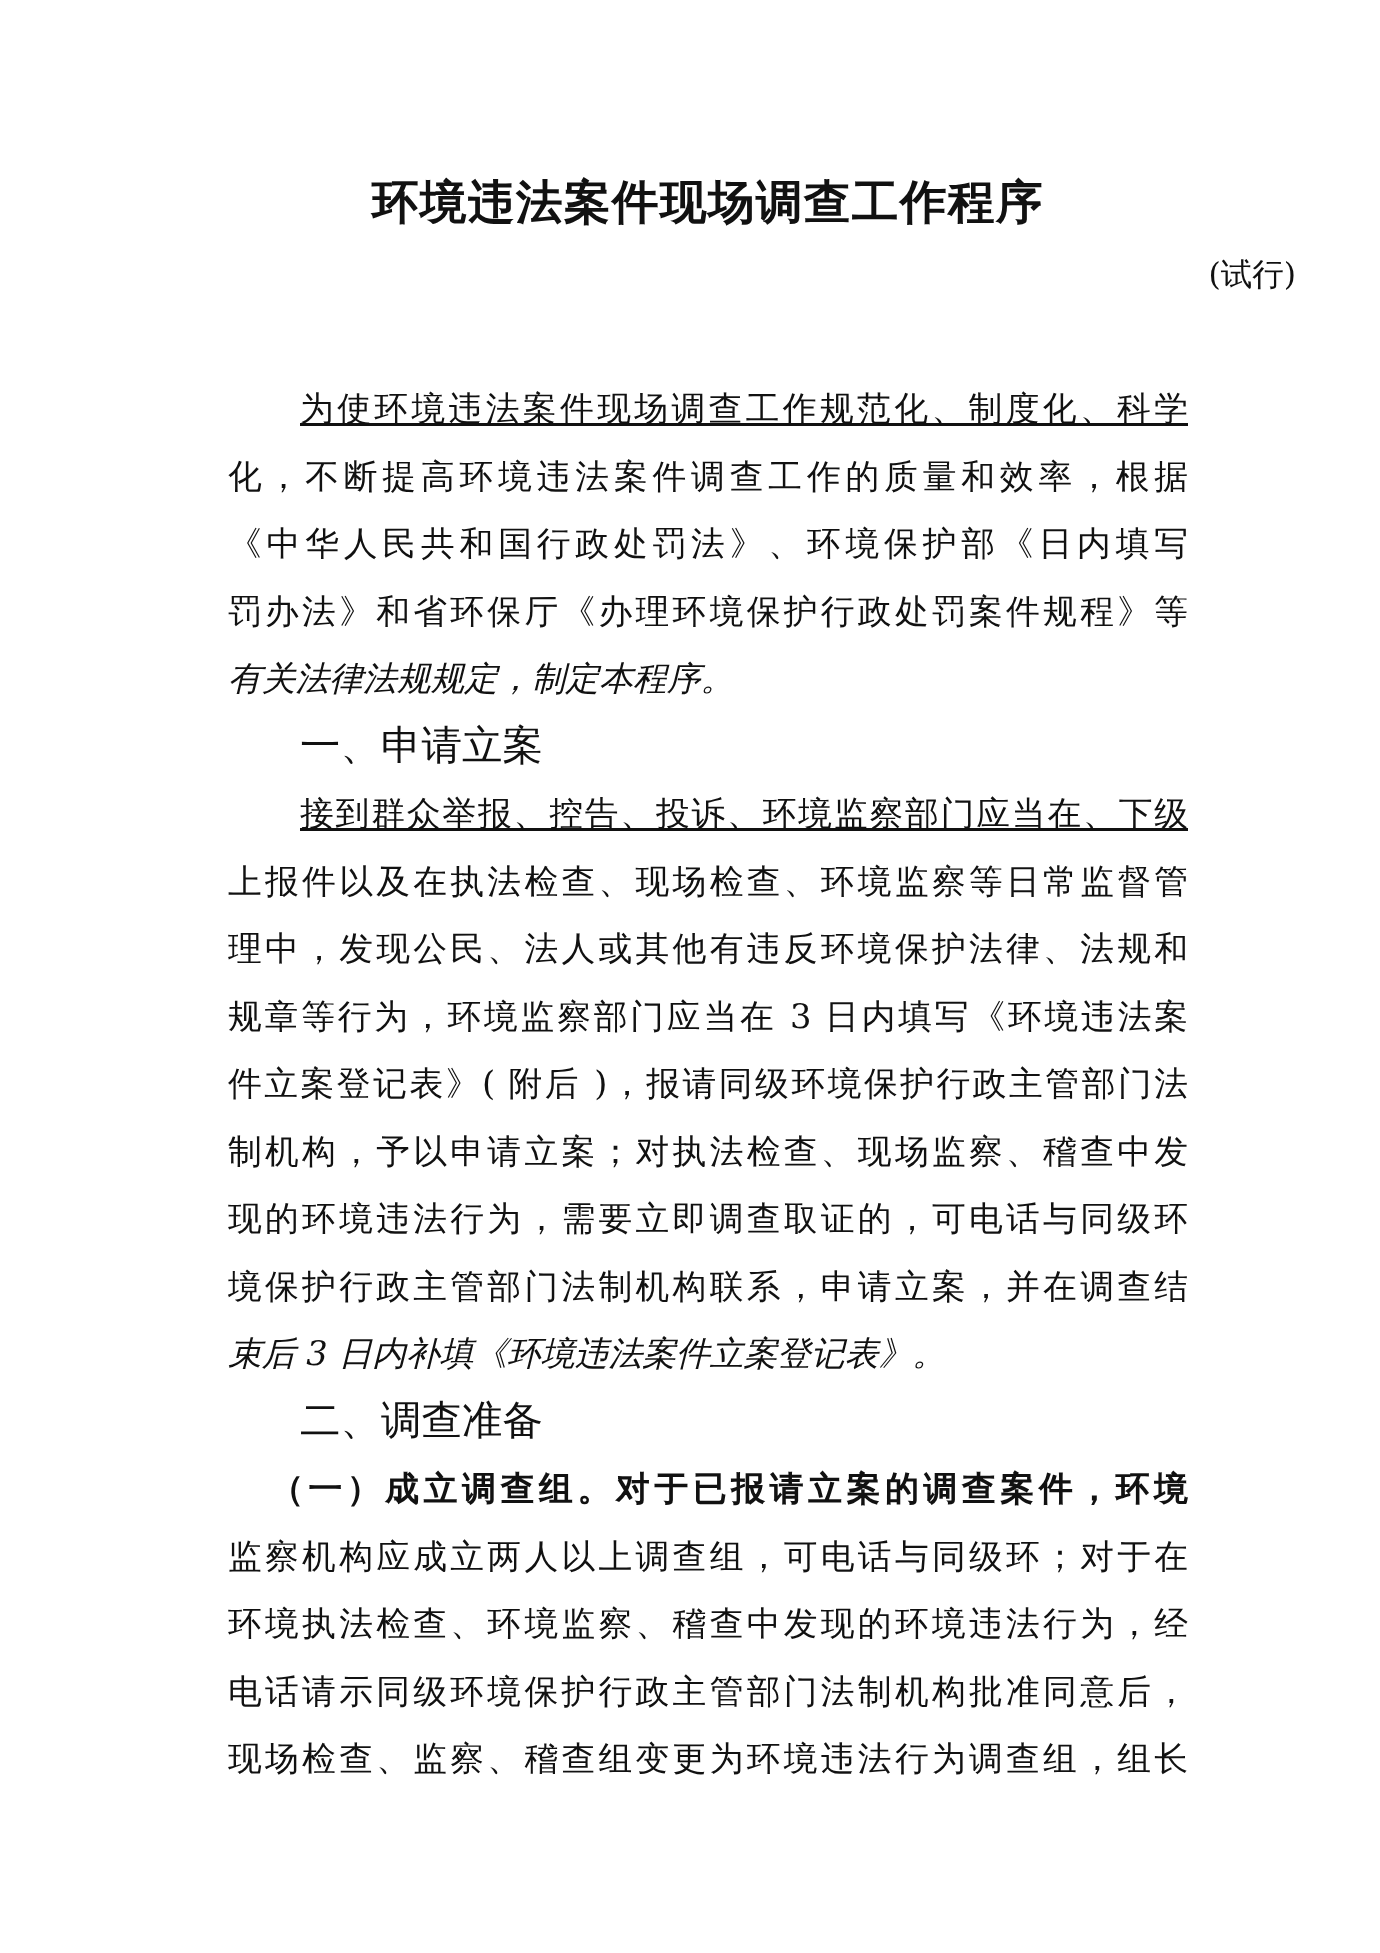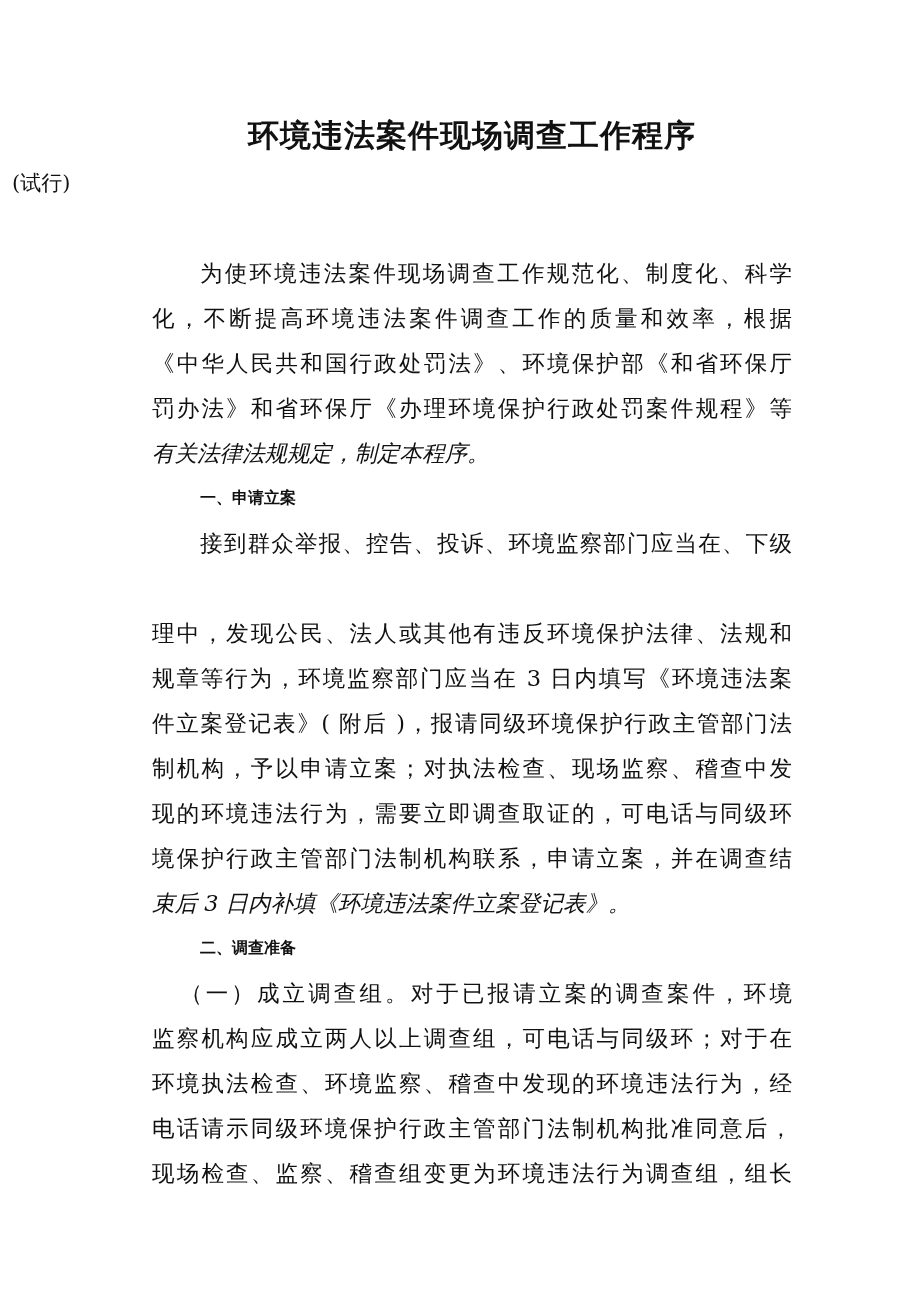--- a/index.html
+++ b/index.html
@@ -30,72 +30,75 @@
     font-size: 31px;
     font-weight: bold;
     letter-spacing: 1px;
     line-height: 44px;
     font-family: "DejaVu Sans", "Liberation Sans", sans-serif;
   }
   .subtitle {
     position: absolute;
     left: 0; width: 852px;
     top: 168px;
-    text-align: left;
+    text-align: right;
     font-size: 21px;
     line-height: 30px;
   }
   .line {
     position: absolute;
     left: 140px;
     width: 640px;
     font-size: 22.5px;
     line-height: 32px;
     white-space: nowrap;
     text-align: justify;
     text-align-last: justify;
   }
   .line.last {
     text-align-last: left;
     font-style: italic;
   }
   .line.indent {
     left: 188px;
     width: 592px;
+    text-decoration: underline;
   }
   .heading {
     position: absolute;
     left: 188px;
-    font-size: 16px;
-    font-weight: bold;
+    font-size: 27px;
+    font-weight: normal;
     line-height: 32px;
     white-space: nowrap;
     font-family: "DejaVu Sans", "Liberation Sans", sans-serif;
   }
   .line.indent-paren {
     left: 168px;
     width: 612px;
+    font-weight: bold;
   }
 </style>
 </head>
 <body>
 
 <div class="page">
 
   <div class="title">环境违法案件现场调查工作程序</div>
   <div class="subtitle">(试行)</div>
 
   <div class="line indent" style="top:257px">为使环境违法案件现场调查工作规范化、制度化、科学</div>
   <div class="line" style="top:302px">化，不断提高环境违法案件调查工作的质量和效率，根据</div>
-  <div class="line" style="top:347px">《中华人民共和国行政处罚法》、环境保护部《和省环保厅</div>
+  <div class="line" style="top:347px">《中华人民共和国行政处罚法》、环境保护部《日内填写</div>
   <div class="line" style="top:392px">罚办法》和省环保厅《办理环境保护行政处罚案件规程》等</div>
   <div class="line last" style="top:437px">有关法律法规规定，制定本程序。</div>
 
   <div class="heading" style="top:482px">一、申请立案</div>
   <div class="line indent" style="top:527px">接到群众举报、控告、投诉、环境监察部门应当在、下级</div>
+  <div class="line" style="top:572px">上报件以及在执法检查、现场检查、环境监察等日常监督管</div>
   <div class="line" style="top:617px">理中，发现公民、法人或其他有违反环境保护法律、法规和</div>
   <div class="line" style="top:662px">规章等行为，环境监察部门应当在 3 日内填写《环境违法案</div>
   <div class="line" style="top:752px">制机构，予以申请立案；对执法检查、现场监察、稽查中发</div>
   <div class="line" style="top:707px">件立案登记表》( 附后 )，报请同级环境保护行政主管部门法</div>
   <div class="line" style="top:797px">现的环境违法行为，需要立即调查取证的，可电话与同级环</div>
   <div class="line" style="top:842px">境保护行政主管部门法制机构联系，申请立案，并在调查结</div>
   <div class="line last" style="top:887px">束后 3 日内补填《环境违法案件立案登记表》。</div>
 
   <div class="heading" style="top:932px">二、调查准备</div>
   <div class="line indent-paren" style="top:977px">（一）成立调查组。对于已报请立案的调查案件，环境</div>

